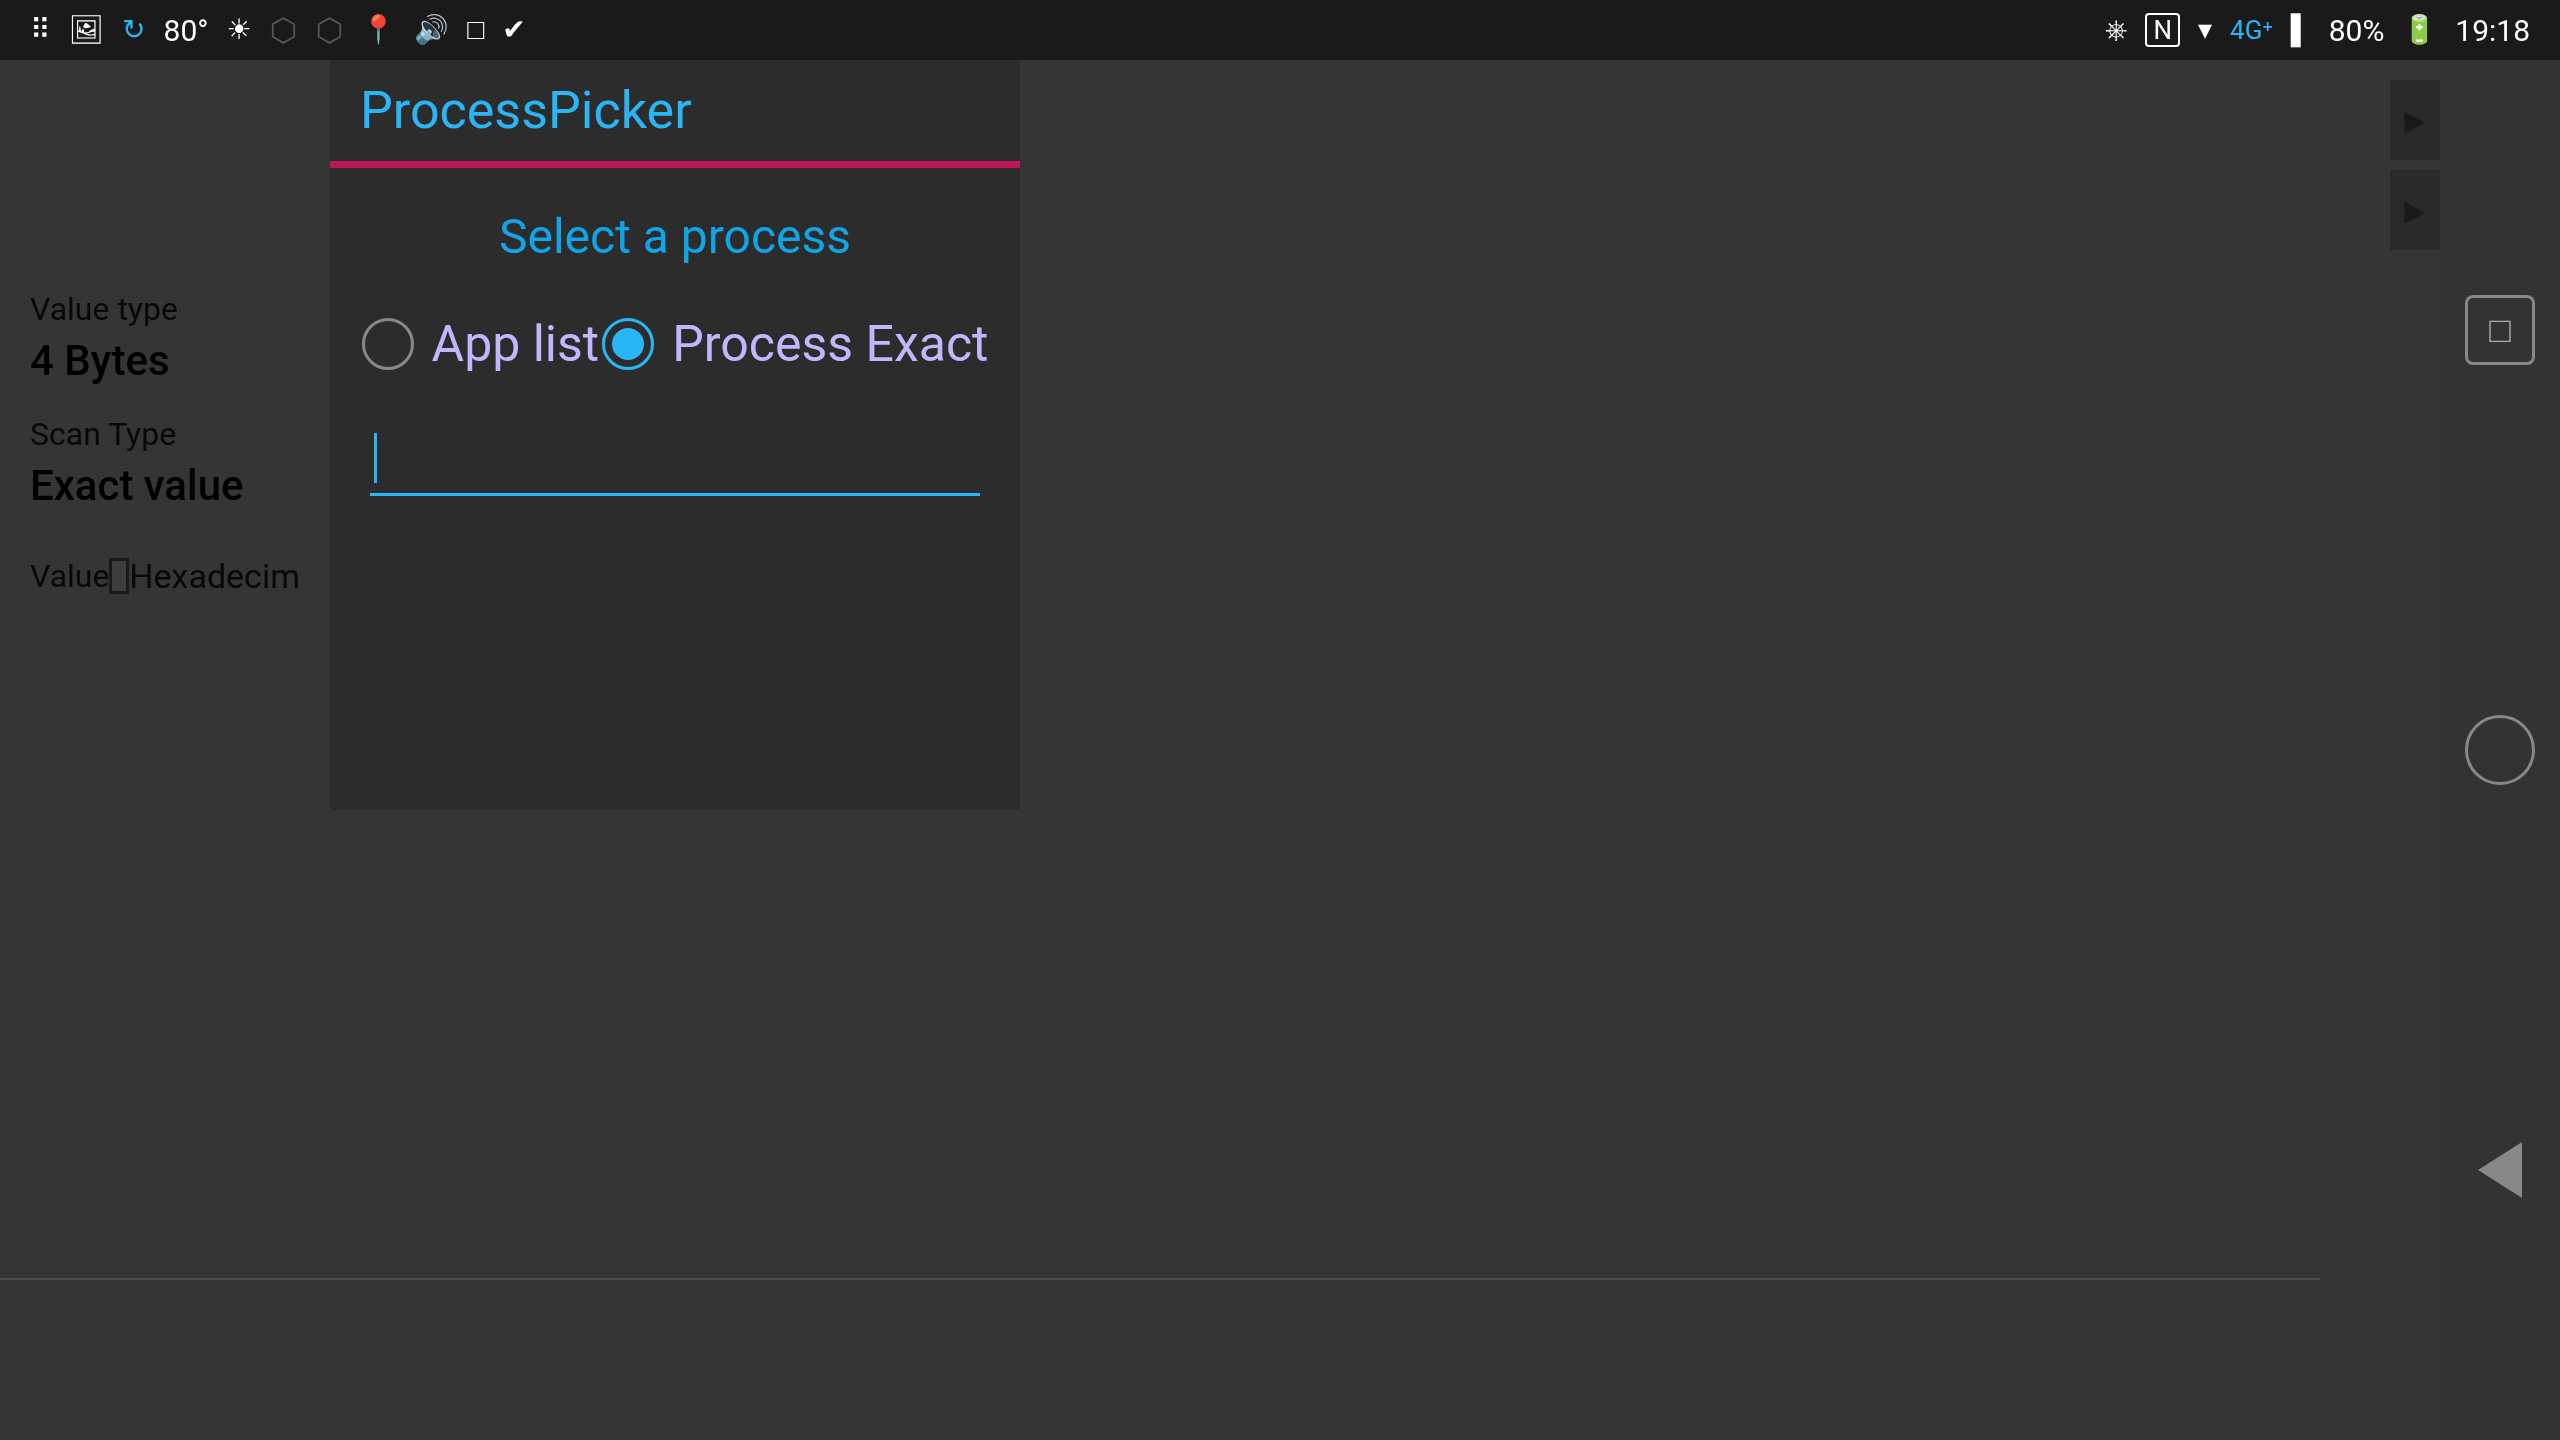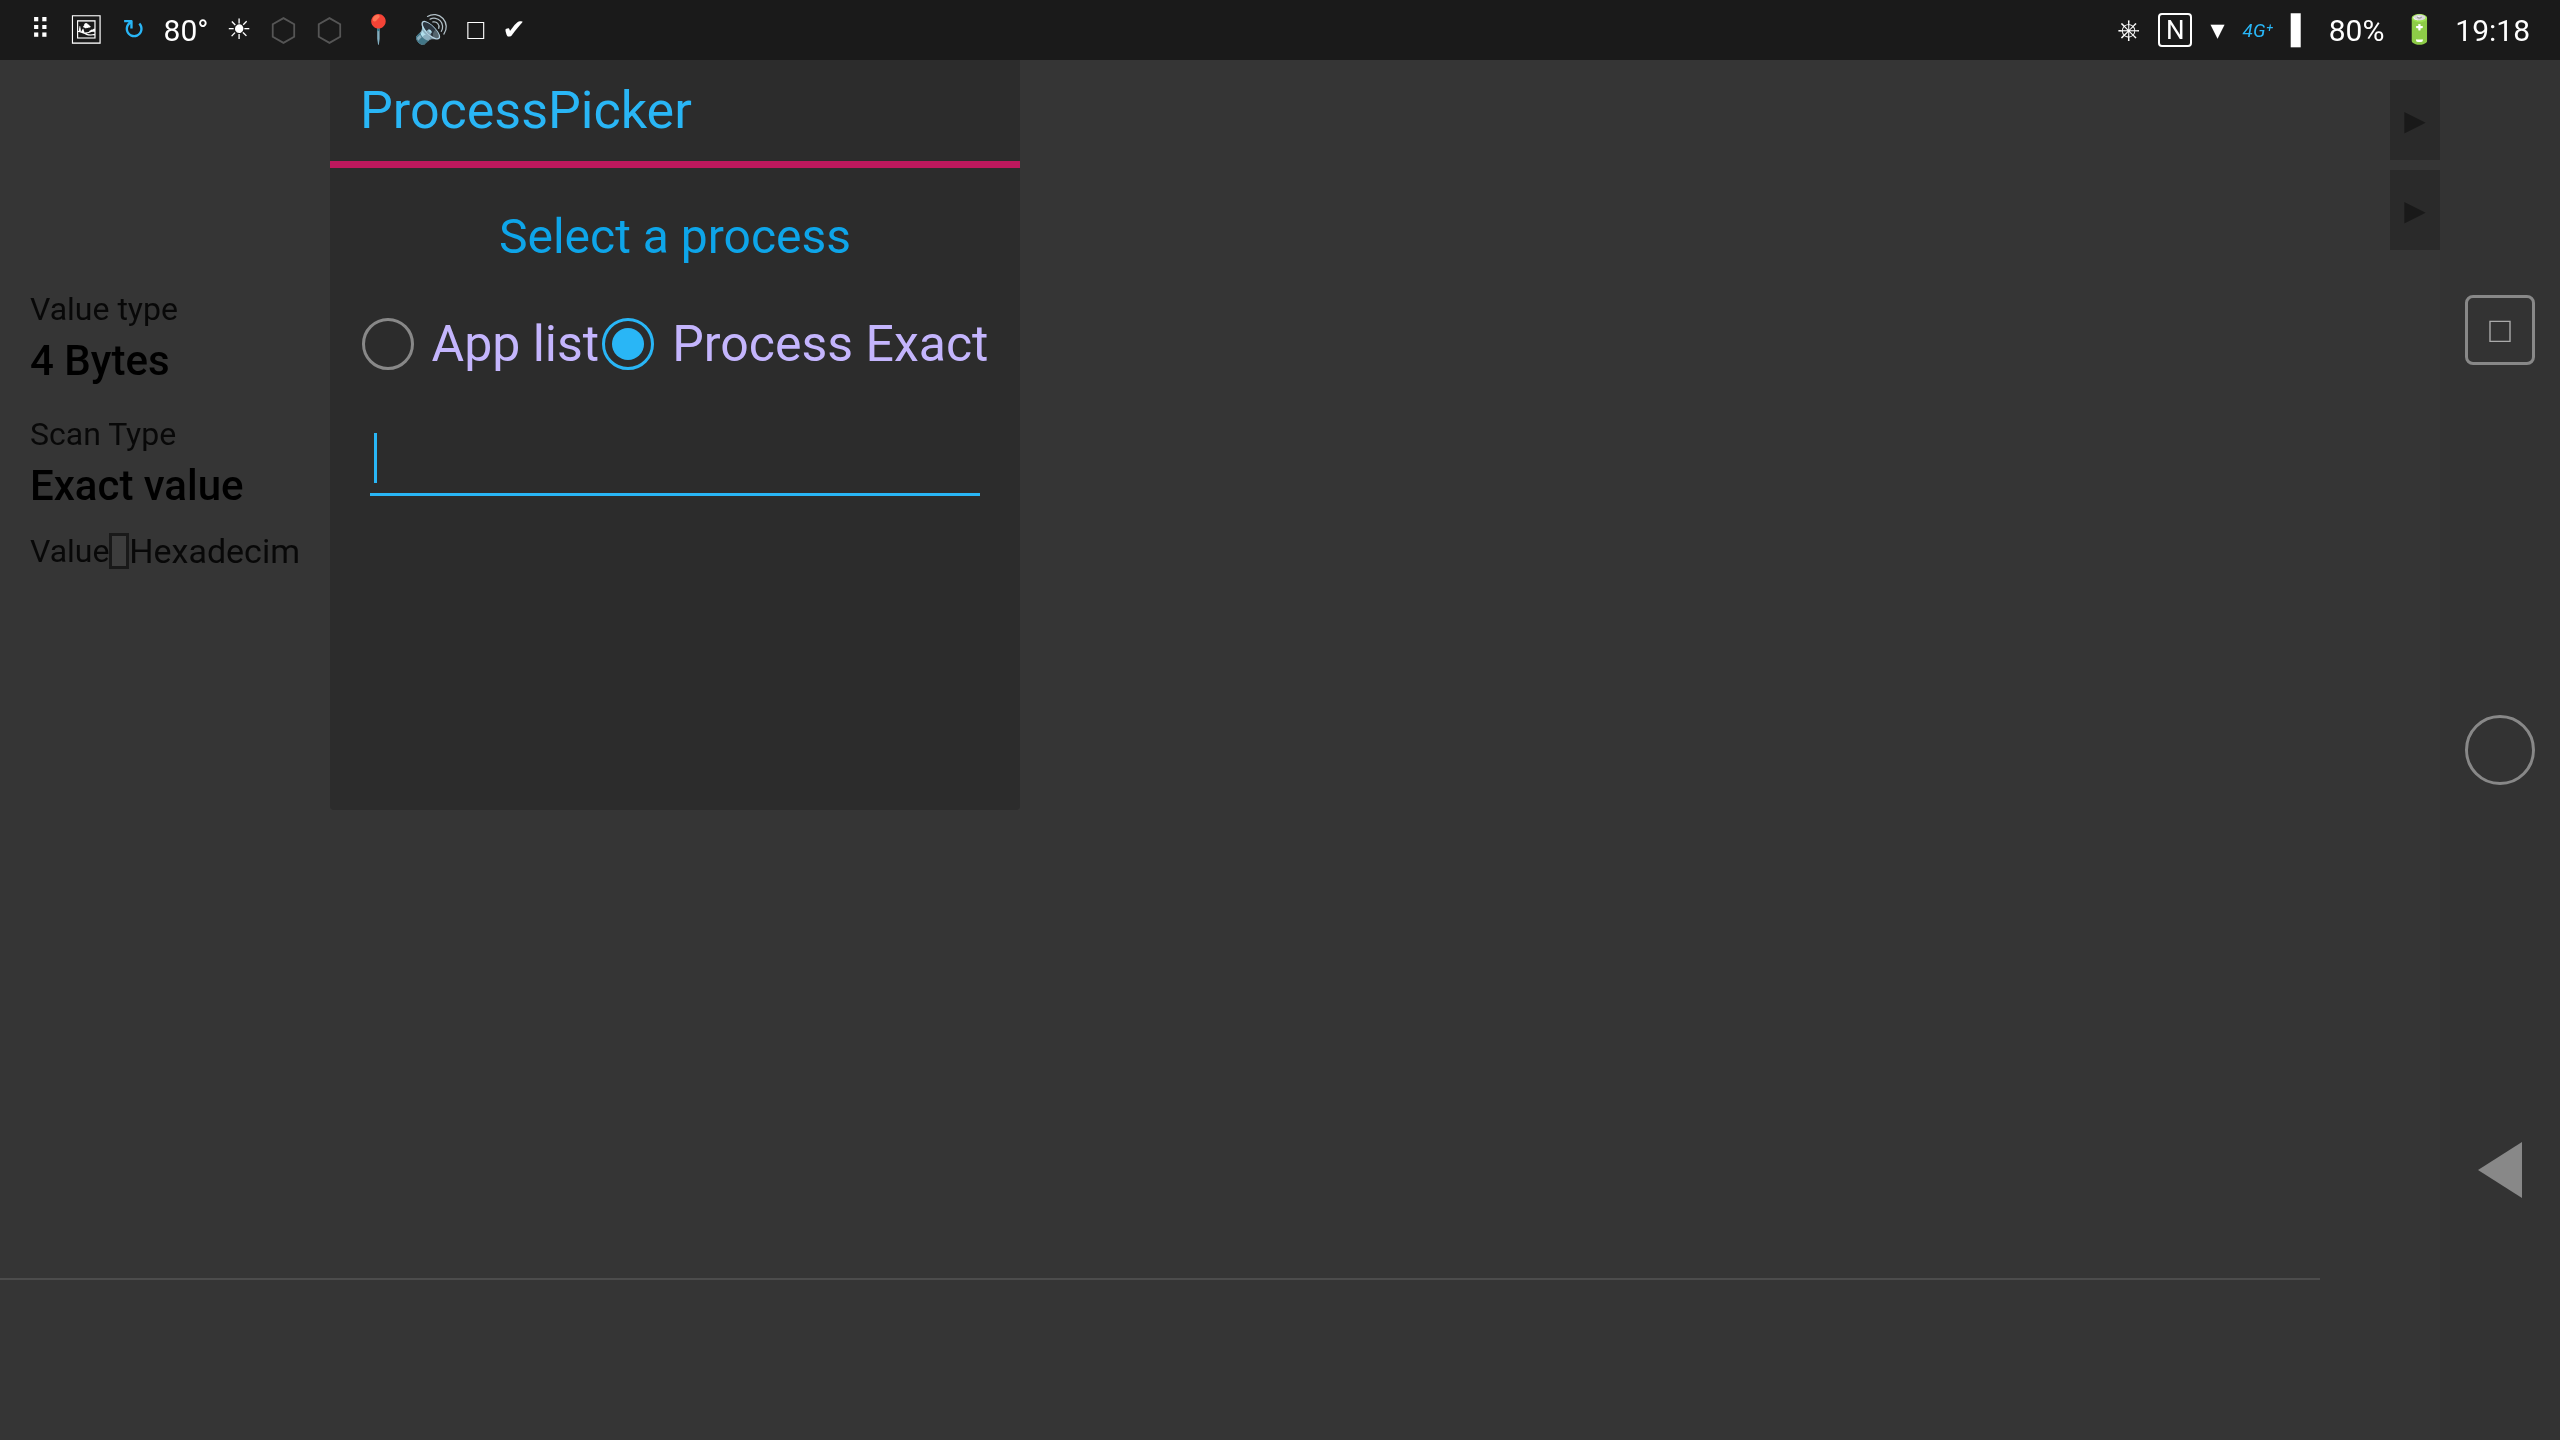--- a/index.html
+++ b/index.html
@@ -333,21 +333,21 @@
     <span class="status-icon" style="color:#555; font-size:32px;">⬡</span>
     <span class="status-icon">📍</span>
     <span class="status-icon">🔊</span>
     <span class="status-icon">□</span>
     <span class="status-icon">✔</span>
   </div>
   <div class="status-bar-right">
     <span class="status-icon">⎈</span>
     <span class="status-icon" style="font-size:26px; border:2px solid #fff; padding:2px 6px; border-radius:4px;">N</span>
     <span class="status-icon">▾</span>
-    <span class="status-icon" style="font-size:19px; color:#29b6f6;font-style:italic;">4G⁺</span>
+    <span class="status-icon" style="font-size:26px; color:#29b6f6;">4G⁺</span>
     <span class="status-icon">▌</span>
     <span class="status-text">80%</span>
     <span class="status-icon">🔋</span>
     <span class="status-text">19:18</span>
   </div>
 </div>
 
 <div class="app-toolbar">
   <svg class="toolbar-gear" viewBox="0 0 24 24" fill="#29b6f6">
     <path d="M12 15.5A3.5 3.5 0 018.5 12 3.5 3.5 0 0112 8.5a3.5 3.5 0 013.5 3.5 3.5 3.5 0 01-3.5 3.5m7.43-2.92c.04-.34.07-.69.07-1.08s-.03-.74-.07-1.08l2.33-1.82c.21-.16.27-.45.13-.69l-2.2-3.82c-.14-.24-.43-.32-.67-.24l-2.75 1.1c-.57-.44-1.18-.8-1.86-1.07L14 2.42c-.04-.26-.27-.42-.54-.42H10.54c-.27 0-.5.16-.54.42l-.41 2.55c-.68.27-1.29.63-1.86 1.07L5 4.96c-.24-.08-.53 0-.67.24l-2.2 3.82c-.14.24-.08.53.13.69l2.33 1.82c-.04.34-.07.69-.07 1.08s.03.74.07 1.08L2.26 15.6c-.21.16-.27.45-.13.69l2.2 3.82c.14.24.43.32.67.24l2.75-1.1c.57.44 1.18.8 1.86 1.07l.41 2.55c.04.26.27.42.54.42h4.4c.27 0 .5-.16.54-.42l.41-2.55c.68-.27 1.29-.63 1.86-1.07l2.75 1.1c.24.08.53 0 .67-.24l2.2-3.82c.14-.24.08-.53-.13-.69l-2.33-1.82z"></path>
@@ -357,21 +357,21 @@
   <span class="toolbar-menu-icon">⋮</span>
 </div>
 
 <div class="app-bg">
 
   <div class="left-panel">
     <div class="label-text">Value type</div>
     <div class="value-text">4 Bytes</div>
     <div class="label-text">Scan Type</div>
     <div class="value-text">Exact value</div>
-    <div style="margin-top:21px; display:flex; align-items:center; ">
+    <div style="margin-top:46px; display:flex; align-items:center; ">
       <div class="label-text" style="margin:0;">Value</div>
       <div class="value-checkbox"></div>
       <span class="value-hex">Hexadecim</span>
     </div>
   </div>
 
   <div style="position:absolute; top:20px; right:0; display:flex; flex-direction:column; gap:10px;">
     <div style="width:50px; height:80px; background:#555; display:flex; align-items:center; justify-content:center;">
       <span style="color:#333; font-size:28px;">▶</span>
     </div>

